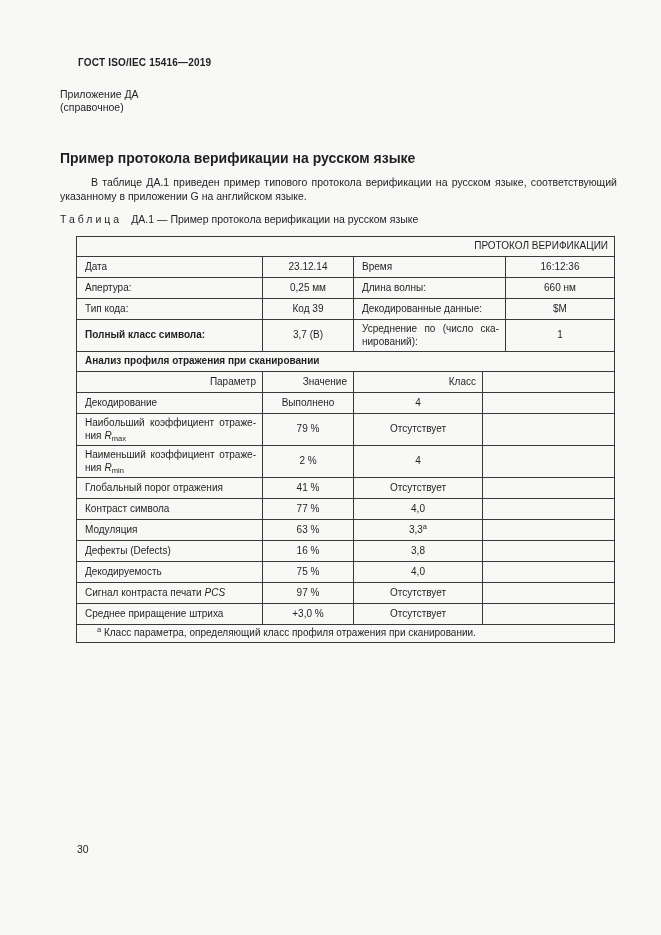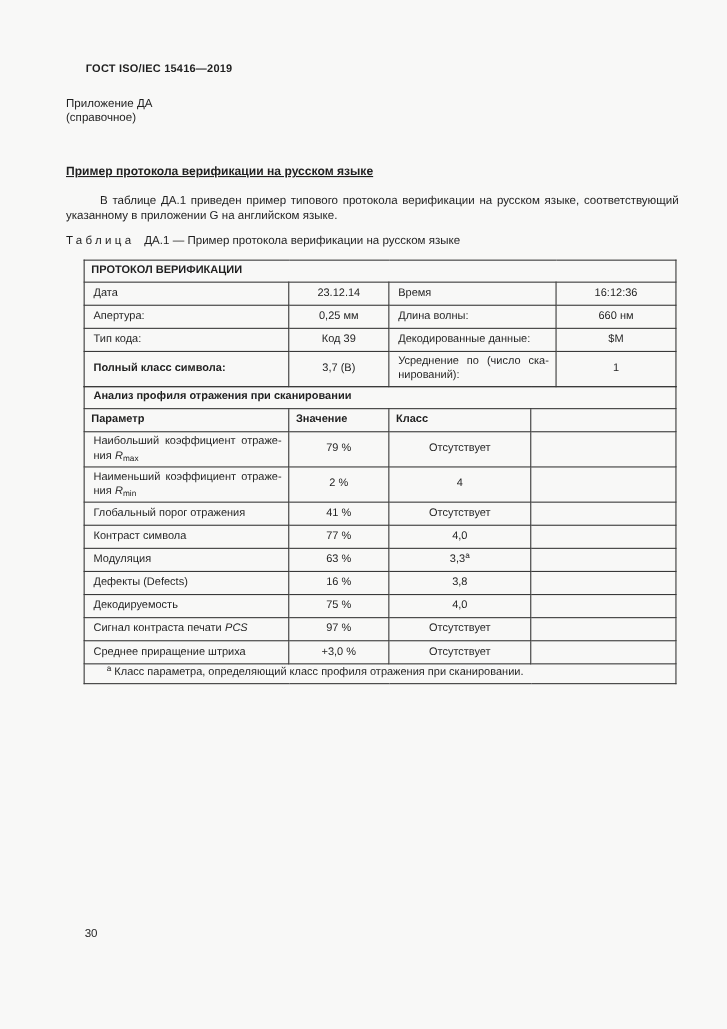--- a/index.html
+++ b/index.html
@@ -8,31 +8,31 @@
     background:#f8f8f7;
     color:#1f1f1f;
     font-family:"Liberation Sans","DejaVu Sans",sans-serif;
     position:relative;
     -webkit-font-smoothing:antialiased;
   }
   .abs{position:absolute;}
   .running-header{left:78px;top:57px;font-size:10px;font-weight:bold;letter-spacing:.2px;}
   .center-block{left:60px;width:557px;text-align:left;}
   .annex{top:88px;font-size:10.5px;line-height:13px;}
-  .doc-title{top:150px;font-size:11px;font-weight:bold;text-decoration:underline;}
+  .doc-title{top:150px;font-size:14px;font-weight:bold;}
   .intro{left:60px;top:176px;width:557px;font-size:10.5px;line-height:13.5px;text-align:justify;text-indent:31px;}
   .caption{left:60px;top:213px;width:557px;font-size:10.5px;}
   .caption .spaced{letter-spacing:3px;margin-right:9px;}
   .tablewrap{left:76px;top:236px;width:538px;}
   table{border-collapse:collapse;table-layout:fixed;width:538px;font-size:10px;line-height:12.5px;color:#1f1f1f;}
   td{border:1px solid #3a3a3a;padding:1px 6px;overflow:hidden;}
   td.lbl{text-align:left;padding-left:8px;}
   td.val{text-align:center;}
   td.b{font-weight:bold;}
-  .thead{font-weight:bold;text-align:left;}
+  .thead{font-weight:normal;text-align:right;}
   .section{font-weight:bold;text-align:left;padding-left:8px;}
   tr.r19 td{height:17px;}
   tr.r20 td{height:18px;}
   tr.r31 td{height:29px;vertical-align:middle;}
   tr.r17 td{height:15px;}
   .jline{display:block;text-align:justify;text-align-last:justify;}
   sub{font-size:7.5px;vertical-align:-2px;line-height:0;}
   sup{font-size:7.5px;vertical-align:4px;line-height:0;}
   i.sym{font-style:italic;margin-left:3px;}
   .footnote{padding-left:20px;font-size:10px;}
@@ -110,20 +110,26 @@
         <tr class="r19">
       <td colspan="4" class="section">Анализ профиля отражения при сканировании</td>
     </tr>
     <tr class="r20">
       <td class="thead">Параметр</td>
       <td class="thead">Значение</td>
       <td class="thead">Класс</td>
       <td></td>
     </tr>
 
+    <tr class="r20">
+      <td class="lbl">Декодирование</td>
+      <td class="val">Выполнено</td>
+      <td class="val">4</td>
+      <td></td>
+    </tr>
 
     <tr class="r31">
       <td class="lbl">
         <span class="jline">Наибольший коэффициент отраже-</span><span>ния</span><i class="sym">R</i><sub>max</sub>
       </td>
       <td class="val">79 %</td>
       <td class="val">Отсутствует</td>
       <td></td>
     </tr>
 

